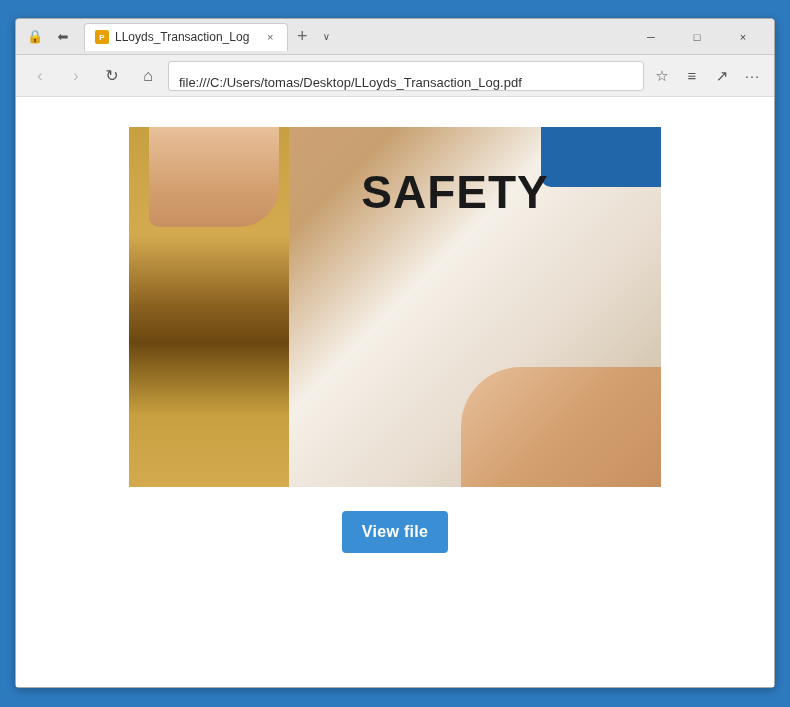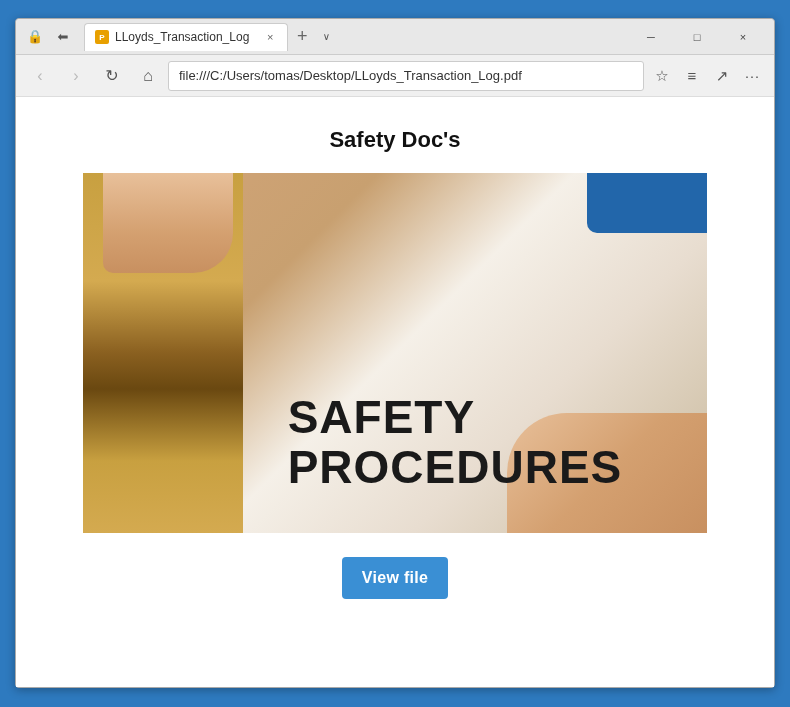--- a/index.html
+++ b/index.html
@@ -149,21 +149,21 @@
     }
     .nav-btn.disabled { color: #bbb; cursor: default; }
 
     .address-bar {
       flex: 1;
       height: 30px;
       background: white;
       border: 1px solid #ccc;
       border-radius: 3px;
       display: flex;
-      align-items: center;
+      align-items: flex-end;
       padding: 0 10px;
       font-size: 13px;
       color: #333;
     }
 
     .address-text {
       flex: 1;
       font-size: 13px;
       color: #333;
     }
@@ -213,29 +213,29 @@
 
     .page-title {
       font-size: 22px;
       font-weight: bold;
       color: #111;
       margin-bottom: 20px;
       z-index: 1;
     }
 
     .doc-image {
-      width: 624px;
+      width: 532px;
       height: 360px;
       background: #c8b89a;
       margin-bottom: 24px;
       z-index: 1;
       position: relative;
       overflow: hidden;
       display: flex;
-      align-items: flex-end;
+      align-items: flex-start;
       justify-content: center;
     }
 
     
     .img-bg {
       width: 100%;
       height: 100%;
       background: linear-gradient(135deg, #d4a57a 0%, #c8a070 30%, #f5f0e8 50%, #e8ddd0 70%, #c8b89a 100%);
       position: absolute;
     }
@@ -363,29 +363,27 @@
       <div class="nav-icon">☆</div>
       <div class="nav-icon">≡</div>
       <div class="nav-icon">↗</div>
       <div class="nav-icon">···</div>
     </div>
   </div>
 
   <div class="content-area">
     <div class="watermark">PDF</div>
 
-    <h1 class="page-title">Safety Doc's</h1>
 
     <div class="doc-image">
       <div class="img-bg"></div>
       <div class="binder-detail"></div>
       <div class="blue-folder"></div>
       <div class="hands-overlay-left"></div>
       <div class="hands-overlay"></div>
       <div class="img-content">
         <span class="safety-text">SAFETY</span>
-        <span class="procedures-text">PROCEDURES</span>
       </div>
     </div>
 
     <button class="view-file-btn">View file</button>
   </div>
 </div>
 
 </body></html>

